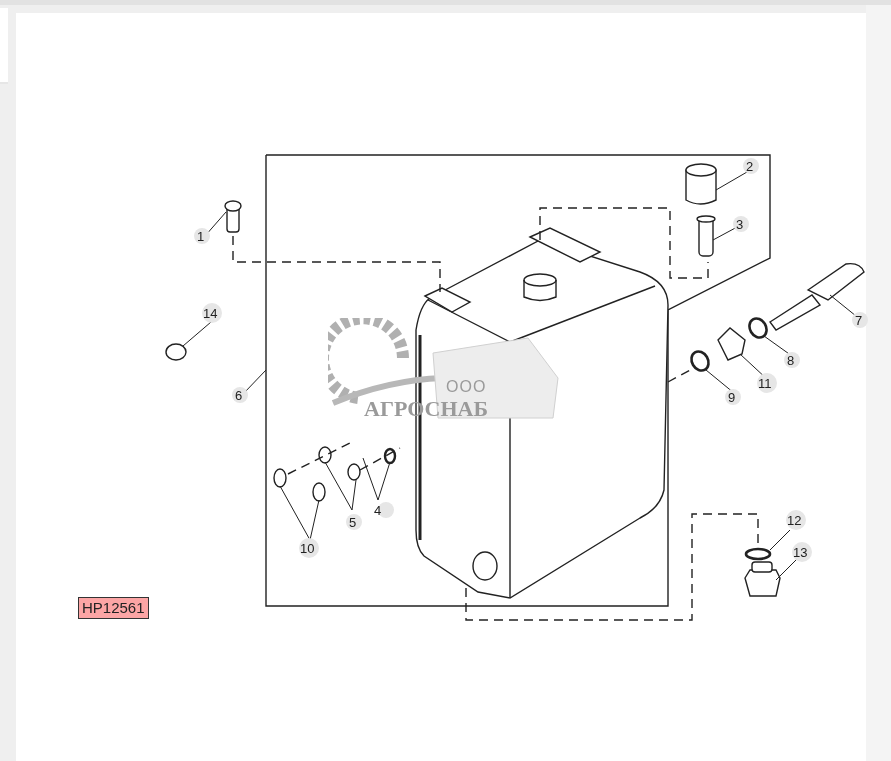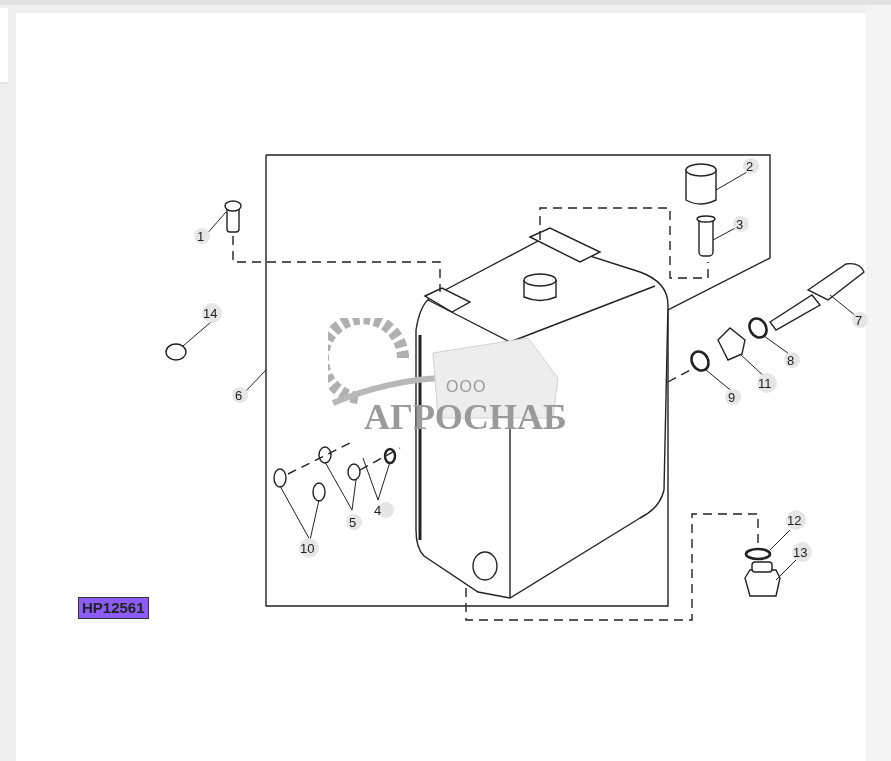--- a/index.html
+++ b/index.html
@@ -15,28 +15,28 @@
   .panel {
     position:absolute; left:16px; top:13px; width:850px; height:748px;
     background:#ffffff;
   }
   svg.diagram { position:absolute; left:0; top:0; }
   .callout { font-family:"Liberation Sans", sans-serif; font-size:13px; fill:#222; }
   .callout-bg { fill:#e6e6e6; }
   .figure-id {
     position:absolute; left:78px; top:597px;
     border:1px solid #333; padding:0 3px; height:20px; line-height:20px;
-    font-size:15px; color:#222; background:#8b5cf6;font-weight:bold;
+    font-size:15px; color:#222; background:#fca5a5;
   }
   .watermark {
     position:absolute; left:328px; top:318px; width:240px; height:130px;
     pointer-events:none;
   }
   .wm-ooo { position:absolute; left:118px; top:60px; font-size:16px; color:#9a9a9a; letter-spacing:1px; }
-  .wm-name { position:absolute; left:36px; top:78px; font-family:"Liberation Serif", serif; font-size:36px; color:#9a9a9a; font-weight:bold; letter-spacing:0; }
+  .wm-name { position:absolute; left:36px; top:78px; font-family:"Liberation Serif", serif; font-size:22px; color:#9a9a9a; font-weight:bold; letter-spacing:0; }
 </style>
 </head>
 <body>
 
 <div class="topbar"></div>
 <div class="left-stub"></div>
 <div class="right-gutter"></div>
 
 <div class="panel"></div>
 

